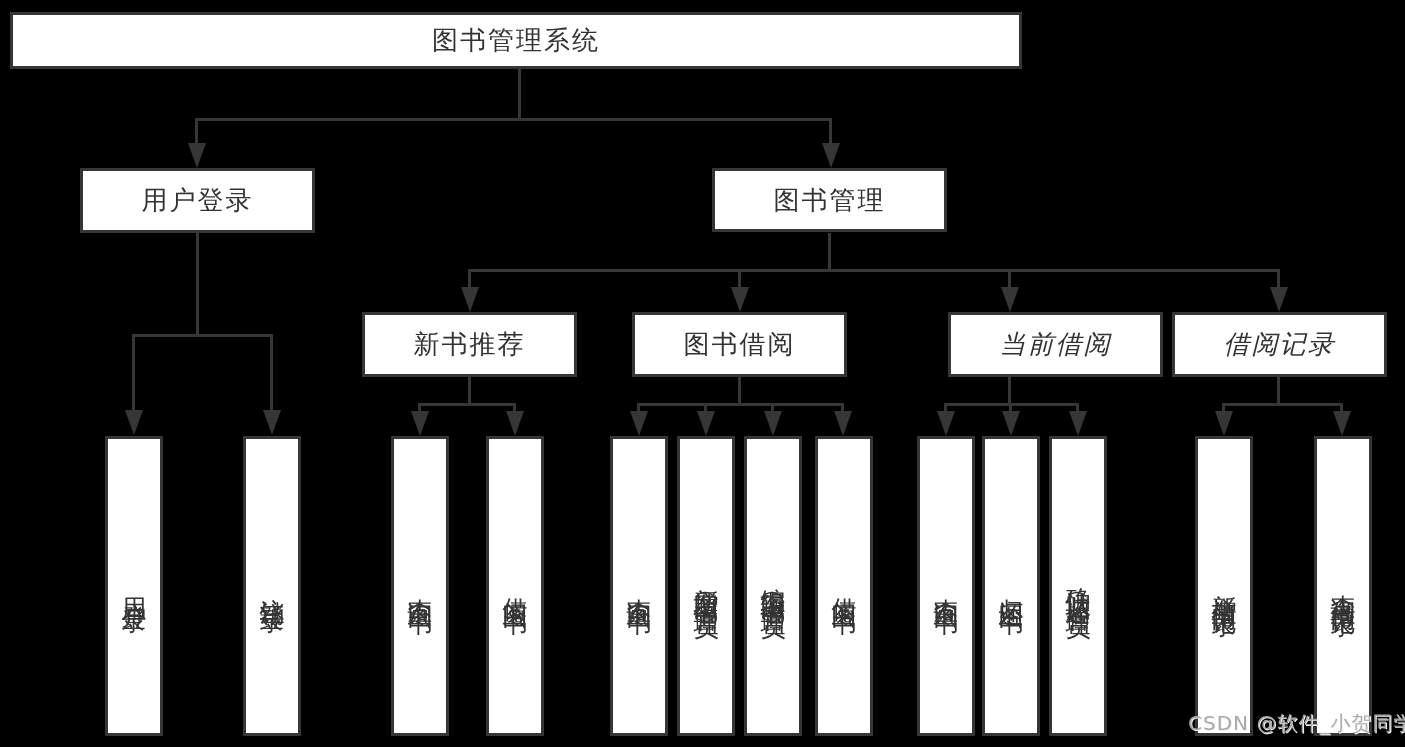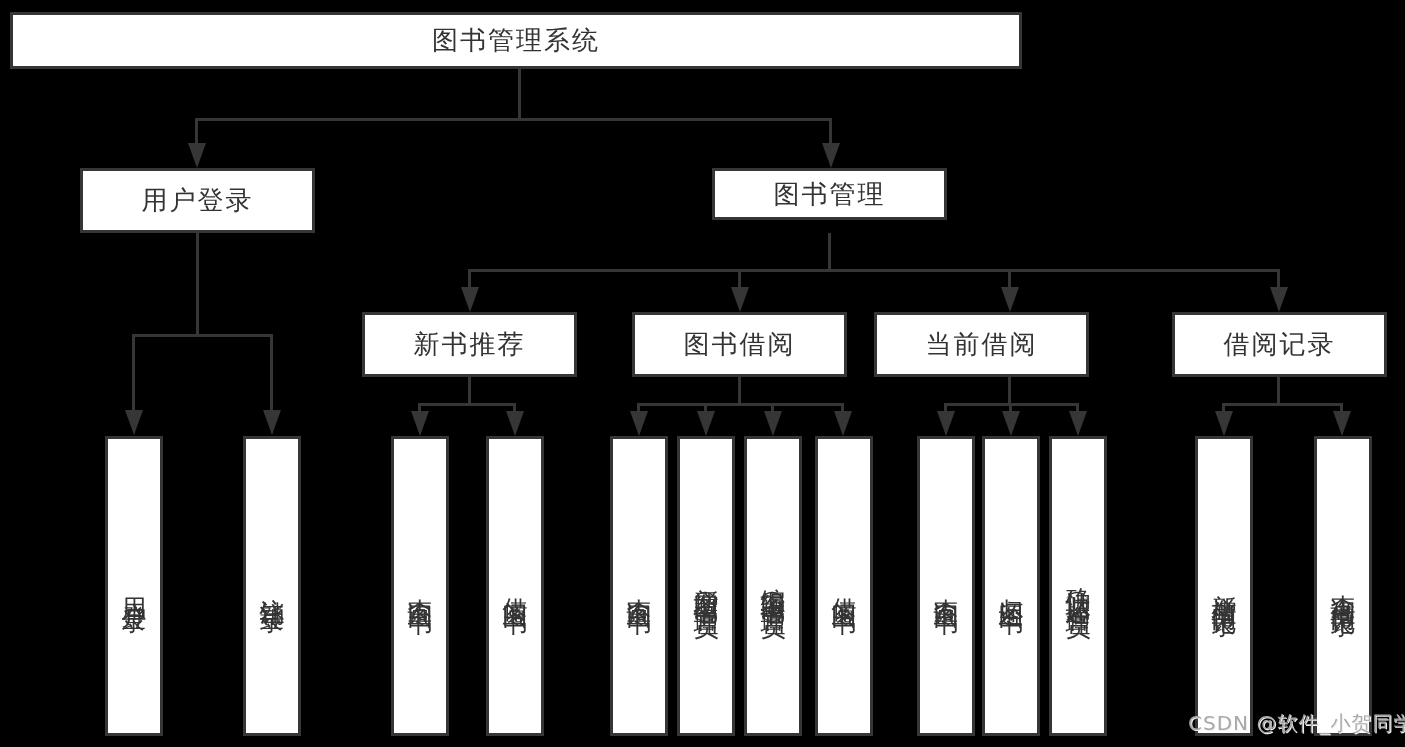--- a/index.html
+++ b/index.html
@@ -76,21 +76,21 @@
   <div class="node box-h" style="left:10px; top:12px; width:1012px; height:57px;">图书管理系统</div>
 
   <div class="vline" style="left:518px; top:69px; height:50px;"></div>
   <div class="hline" style="left:195px; top:118px; width:637px;"></div>
   <div class="vline" style="left:195px; top:118px; height:28px;"></div>
   <div class="arrowhead" style="left:188px; top:143px;"></div>
   <div class="vline" style="left:829px; top:118px; height:28px;"></div>
   <div class="arrowhead" style="left:822px; top:143px;"></div>
 
   <div class="node box-h" style="left:80px; top:168px; width:235px; height:65px;">用户登录</div>
-  <div class="node box-h" style="left:712px; top:168px; width:235px; height:52px;">图书管理</div>
+  <div class="node box-h" style="left:712px; top:168px; width:235px; height:64px;">图书管理</div>
 
   <div class="vline" style="left:196px; top:233px; height:104px;"></div>
   <div class="hline" style="left:132px; top:334px; width:140px;"></div>
   <div class="vline" style="left:132px; top:334px; height:78px;"></div>
   <div class="arrowhead" style="left:125px; top:410px;"></div>
   <div class="vline" style="left:270px; top:334px; height:78px;"></div>
   <div class="arrowhead" style="left:263px; top:410px;"></div>
 
   <div class="vline" style="left:828px; top:233px; height:39px;"></div>
   <div class="hline" style="left:468px; top:269px; width:812px;"></div>
@@ -98,22 +98,22 @@
   <div class="arrowhead" style="left:461px; top:287px;"></div>
   <div class="vline" style="left:738px; top:269px; height:20px;"></div>
   <div class="arrowhead" style="left:731px; top:287px;"></div>
   <div class="vline" style="left:1008px; top:269px; height:20px;"></div>
   <div class="arrowhead" style="left:1001px; top:287px;"></div>
   <div class="vline" style="left:1277px; top:269px; height:20px;"></div>
   <div class="arrowhead" style="left:1270px; top:287px;"></div>
 
   <div class="node box-h" style="left:632px; top:312px; width:215px; height:65px;">图书借阅</div>
   <div class="node box-h" style="left:362px; top:312px; width:215px; height:65px;">新书推荐</div>
-  <div class="node box-h" style="left:874px; top:312px; width:215px; height:65px;">当前借阅</div>
-  <div class="node box-h" style="left:1172px; top:312px; width:215px; height:65px;">借阅记录</div>
+  <div class="node box-h" style="left:948px; top:312px; width:215px; height:65px;font-style:italic;">当前借阅</div>
+  <div class="node box-h" style="left:1172px; top:312px; width:215px; height:65px;font-style:italic;">借阅记录</div>
 
   <div class="vline" style="left:468px; top:377px; height:29px;"></div>
   <div class="hline" style="left:418px; top:403px; width:98px;"></div>
   <div class="vline" style="left:418px; top:403px; height:10px;"></div>
   <div class="arrowhead" style="left:411px; top:411px;"></div>
   <div class="vline" style="left:513px; top:403px; height:10px;"></div>
   <div class="arrowhead" style="left:506px; top:411px;"></div>
 
   <div class="vline" style="left:738px; top:377px; height:29px;"></div>
   <div class="hline" style="left:637px; top:403px; width:207px;"></div>

